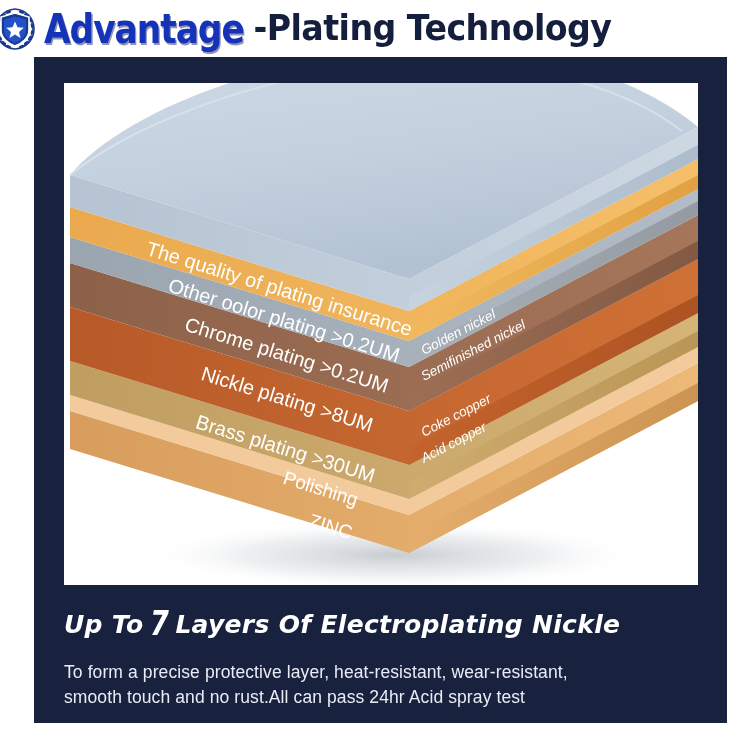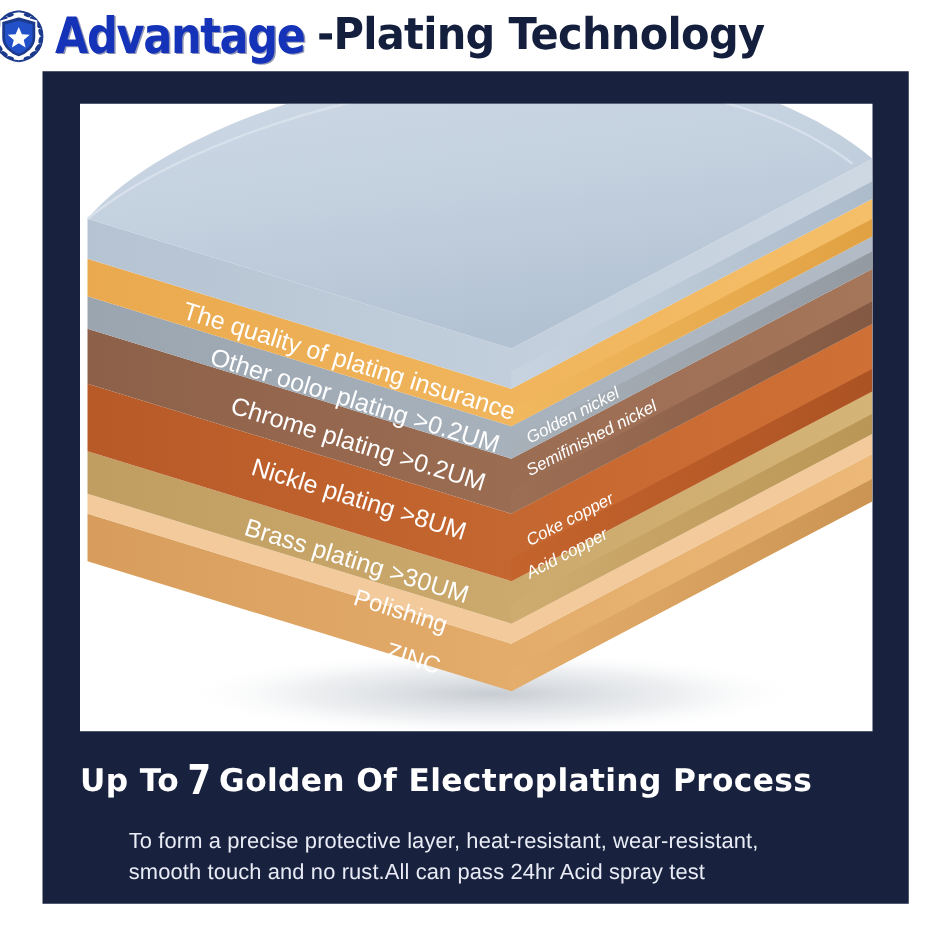--- a/index.html
+++ b/index.html
@@ -109,38 +109,38 @@
   #headline {
     color: #ffffff;
     font-family: "DejaVu Sans", sans-serif;
     font-weight: bold;
     font-size: 25px;
     letter-spacing: 0.3px;
     white-space: nowrap;
     display: flex;
     align-items: baseline;
     gap: 5px;
+    font-style: italic;
   }
   #headline .seven {
     font-size: 33px;
     font-weight: bold;
     letter-spacing: -1px;
     transform: scaleX(0.82);
     display: inline-block;
     position: relative;
     top: 2px;
   }
   #subtext {
     margin-top: 19px;
     color: #e9ecf5;
     font-family: "Liberation Sans", sans-serif;
     font-size: 17.5px;
     line-height: 1.45;
     letter-spacing: 0.1px;
-    margin-left: 39px;
   }
   #subtext div { white-space: nowrap; }
 </style>
 </head>
 <body>
 
 <div id="header">
   <div id="brand-row">
 
     <div id="logo-emblem">
@@ -332,21 +332,21 @@
           <text class="sublabel" x="360" y="380" transform="rotate(-27.5 360 380)">Acid copper</text>
         </g>
       </svg>
     </div>
   </div>
 
   <div id="caption">
     <div id="headline">
       <span>Up To</span>
       <span class="seven">7</span>
-      <span>Golden Of Electroplating Process</span>
+      <span>Layers Of Electroplating Nickle</span>
     </div>
     <div id="subtext">
       <div>To form a precise protective layer, heat-resistant, wear-resistant,</div>
       <div>smooth touch and no rust.All can pass 24hr Acid spray test</div>
     </div>
   </div>
 
 </div>
 
 </body></html>

